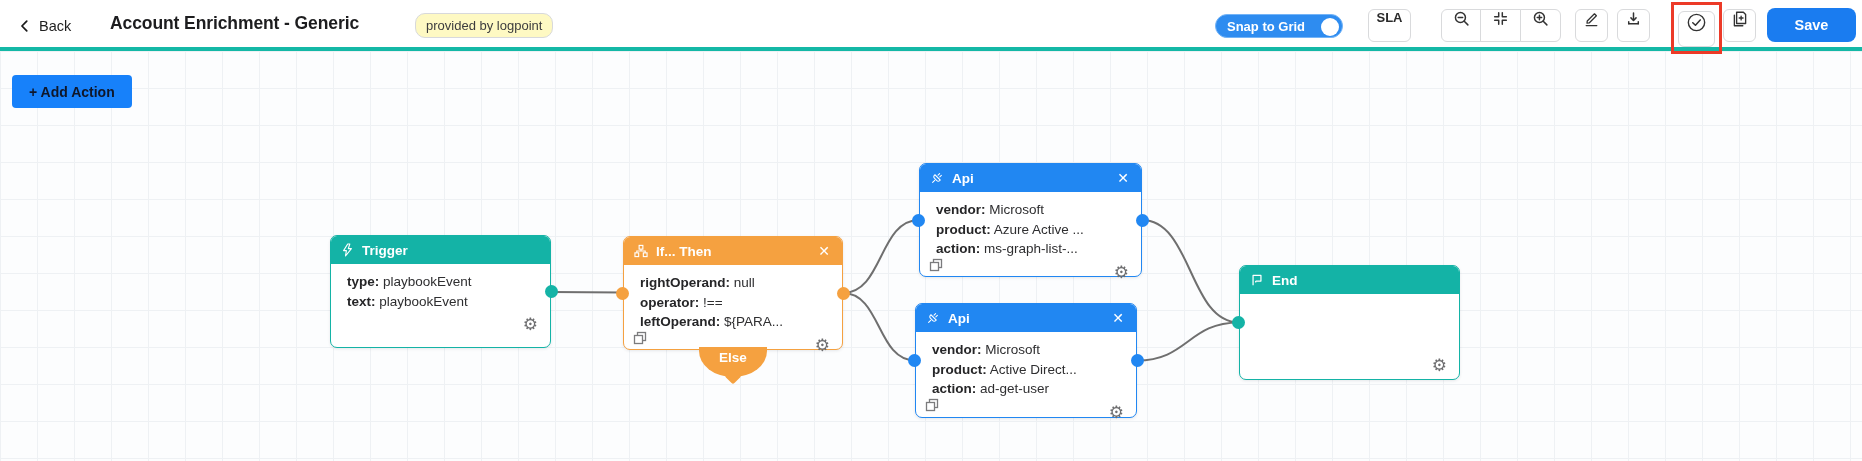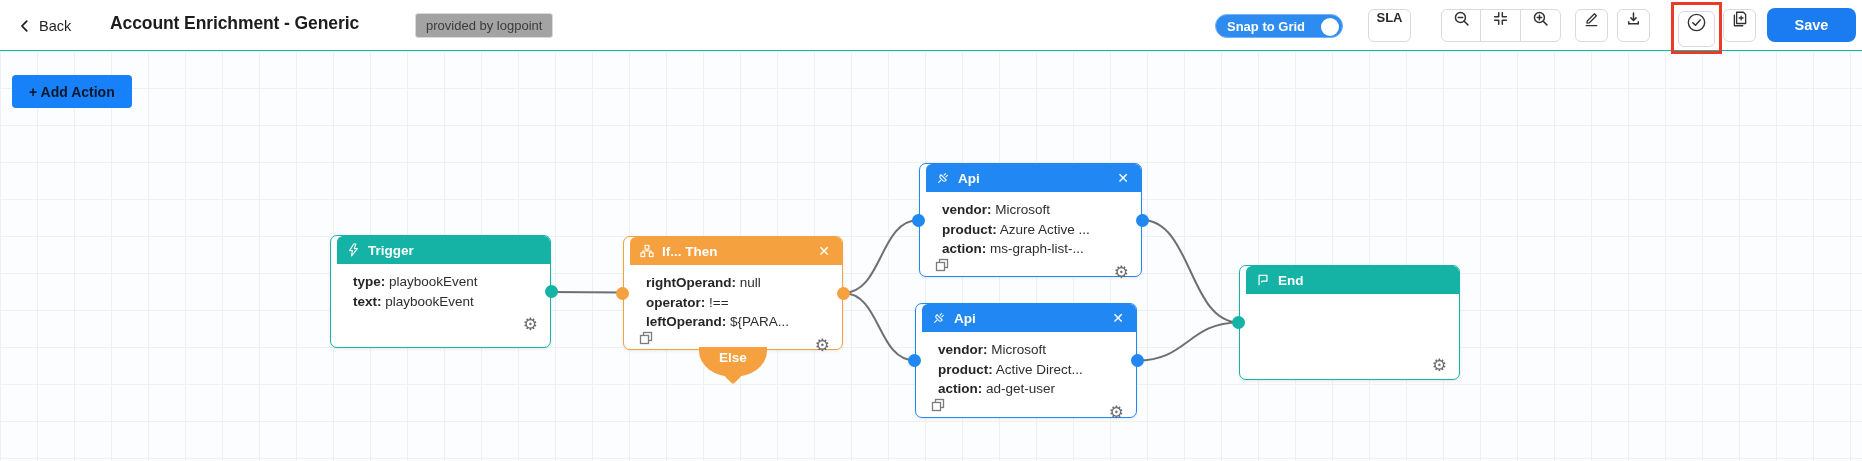--- a/index.html
+++ b/index.html
@@ -1,24 +1,24 @@
 <!DOCTYPE html>
 <html><head>
 <meta charset="utf-8">
 <style>
   * { box-sizing: border-box; margin: 0; padding: 0; }
   html,body { width:1862px; height:461px; overflow:hidden; }
   body { font-family:"Liberation Sans", sans-serif; background:#fff; position:relative; color:#2b2b2b; }
 
   
-  .topbar { position:absolute; top:0; left:0; width:1862px; height:51px; background:#fff; border-bottom:1px solid #14b8a6; z-index:20;padding-left:43px; }
+  .topbar { position:absolute; top:0; left:0; width:1862px; height:51px; background:#fff; border-bottom:4px solid #14b8a6; z-index:20;padding-left:43px; }
   .back-btn { position:absolute; left:18px; top:12px; height:28px; display:flex; align-items:center; gap:7px; cursor:pointer; }
   .back-btn span { font-size:14.5px; color:#1f1f1f; }
   .page-title { position:absolute; left:110px; top:13px; font-size:17.5px; font-weight:600; color:#1d1d1f; letter-spacing:-0.1px; }
-  .provider-badge { position:absolute; left:415px; top:13px; height:25px; padding:4px 10px; border:1px solid #d8d9db; border-radius:3px; background:#a3a3a3; font-size:13px; color:#3c3c3e; }
+  .provider-badge { position:absolute; left:415px; top:13px; height:25px; padding:4px 10px; border:1px solid #d8d9db; border-radius:10px; background:#fef9c3; font-size:13px; color:#3c3c3e; }
 
   .snap-pill { position:absolute; left:1215px; top:14px; width:128px; height:24px; background:#2e8cf0; border:1px solid #74b4f7; border-radius:13px; display:flex; align-items:center; padding-left:11px; cursor:pointer; }
   .snap-pill .lbl { color:#fff; font-size:13px; font-weight:700; }
   .snap-knob { position:absolute; right:3px; top:2.5px; width:18px; height:18px; background:#fff; border-radius:50%; }
 
   .tb-btn { position:absolute; top:9px; height:33px; background:#fff; border:1px solid #d9dadc; border-radius:6px; display:flex; justify-content:center; cursor:pointer; }
   .tb-btn svg { display:block; }
   .sla-btn { left:1368px; width:43px; font-size:13px; font-weight:700; color:#2a2a2a; }
   .zoom-out-btn { left:1441px; width:41px; border-radius:6px 0 0 6px; }
   .fit-btn { left:1481px; width:41px; border-radius:0; margin-left:-1px; }
@@ -32,21 +32,21 @@
 
   
   .canvas { position:absolute; top:51px; left:0; width:1862px; height:410px;
     background-color:#fcfdfe;
     background-image:linear-gradient(to right,#eef1f4 1px,transparent 1px),linear-gradient(to bottom,#eef1f4 1px,transparent 1px);
     background-size:37px 37px; }
   .edges { position:absolute; left:0; top:0; z-index:1; }
   .add-action-btn { position:absolute; left:12px; top:24px; height:33px; padding:0 17px; background:#1781fa; border:none; border-radius:4px; color:#0f172a; font-size:14px; font-weight:700; font-family:"Liberation Sans",sans-serif; z-index:5; cursor:pointer; }
 
   
-  .node { position:absolute; background:#fff; border-radius:7px; box-shadow:0 1px 3px rgba(30,40,60,.10); z-index:4;padding-left:6px; }
+  .node { position:absolute; background:#fff; border-radius:7px; box-shadow:0 1px 3px rgba(30,40,60,.10); z-index:4; }
   .node-header { height:28px; border-radius:6px 6px 0 0; display:flex; align-items:center; gap:8px; padding:0 10px; color:#fff; font-size:13.5px; font-weight:700; }
   .node-header .spacer { flex:1; }
   .node-close { color:#fff; font-size:14px; font-weight:400; cursor:pointer; line-height:1; padding:0 2px; font-family:"DejaVu Sans",sans-serif; }
   .node-body { position:relative; padding:8px 0 0 16px; }
   .frow { font-size:13.5px; line-height:1.45; color:#2e2e30; white-space:nowrap; overflow:hidden; max-width:196px; }
   .frow .fk { font-weight:700; color:#262628; }
   .gear { position:absolute; font-family:"DejaVu Sans",sans-serif; font-size:17px; color:#6e6e70; bottom:-22px; cursor:pointer; line-height:1; }
   .copy-ic { position:absolute; cursor:pointer; }
 
   .node--teal   { border:1.5px solid #14b3a6; }

